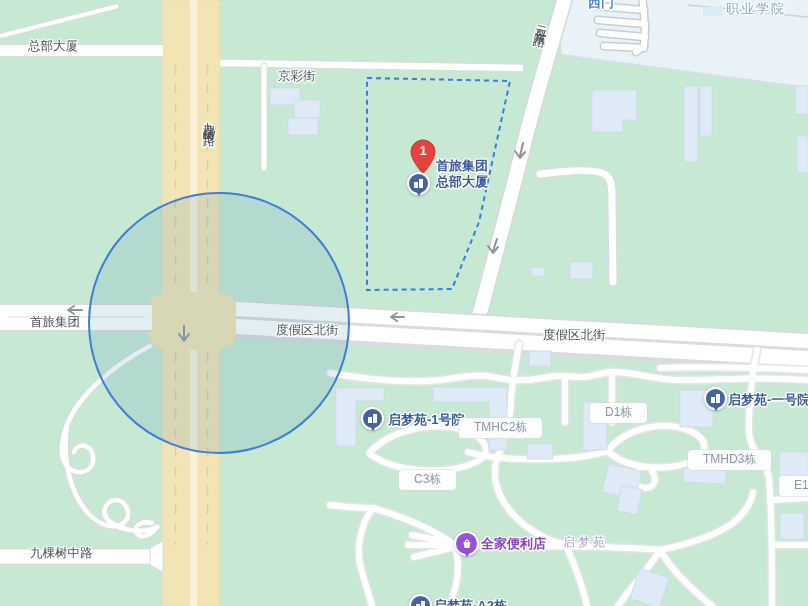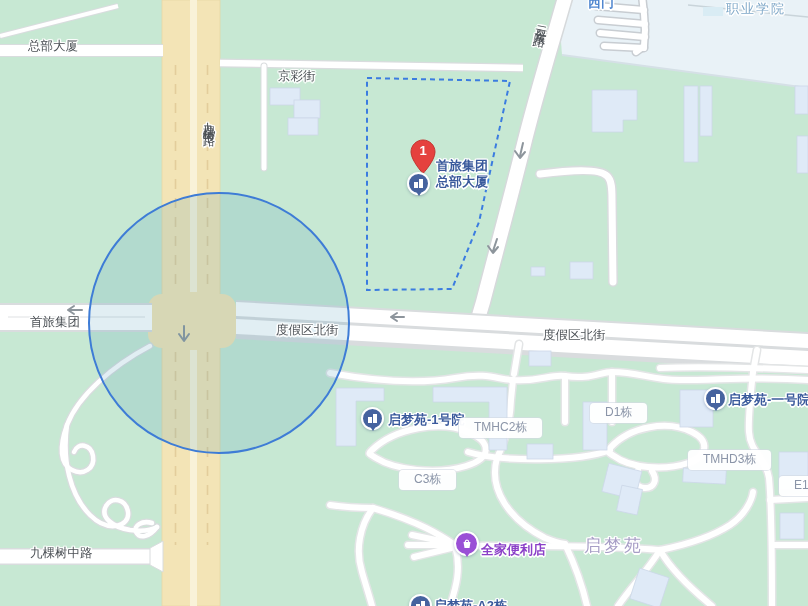--- a/index.html
+++ b/index.html
@@ -11,21 +11,21 @@
   #base-svg{position:absolute;left:0;top:0;}
   .lbl{
     position:absolute;white-space:nowrap;
     color:var(--street-text);font-size:12.5px;
     text-shadow:-1px -1px 0 #fff,1px -1px 0 #fff,-1px 1px 0 #fff,1px 1px 0 #fff,
                  0 -1.5px 0 #fff,0 1.5px 0 #fff,-1.5px 0 0 #fff,1.5px 0 0 #fff;
   }
   .vert{writing-mode:vertical-rl;text-orientation:upright;letter-spacing:3px;}
   .campus-lbl{color:var(--campus-text);letter-spacing:2px;font-size:13px;}
   .gate-lbl{color:var(--gate-text);font-size:13px;font-weight:bold;}
-  .area-lbl{color:var(--area-text);font-size:17px;letter-spacing:3px;margin-left:21px;}
+  .area-lbl{color:var(--area-text);font-size:12px;letter-spacing:3px;}
   .chip{
     position:absolute;background:rgba(255,255,255,.96);border-radius:4px;
     padding:1px 15px 2px;font-size:12px;color:var(--chip-text);
     box-shadow:0 0 0 1px rgba(210,216,226,.6);white-space:nowrap;
   }
   .poi-pin{
     position:absolute;width:19px;height:19px;border-radius:50%;
     border:2px solid #fff;box-shadow:0 1px 3px rgba(60,80,120,.35);
     display:flex;align-items:center;justify-content:center;
   }
@@ -35,21 +35,21 @@
   }
   .pin-blue{background:var(--pin-blue);}
   .pin-blue::after{border-top-color:var(--pin-blue);}
   .pin-purple{background:var(--store-purple);width:21px;height:21px;}
   .pin-purple::after{border-top-color:var(--store-purple);}
   .poi-name{
     position:absolute;font-size:13px;font-weight:bold;color:var(--poi-text-blue);white-space:nowrap;
     text-shadow:-1px -1px 0 #fff,1px -1px 0 #fff,-1px 1px 0 #fff,1px 1px 0 #fff,
                  0 -1.5px 0 #fff,0 1.5px 0 #fff,-1.5px 0 0 #fff,1.5px 0 0 #fff;
   }
-  .store-name{color:var(--store-text);margin-top:6px;}
+  .store-name{color:var(--store-text);}
   #red-marker{position:absolute;left:410px;top:139px;width:26px;height:36px;}
   #red-marker .num{
     position:absolute;left:0;top:4px;width:26px;text-align:center;
     color:#fff;font-size:13px;font-weight:bold;
   }
 </style>
 </head>
 <body>
 
 <div id="map-canvas">

